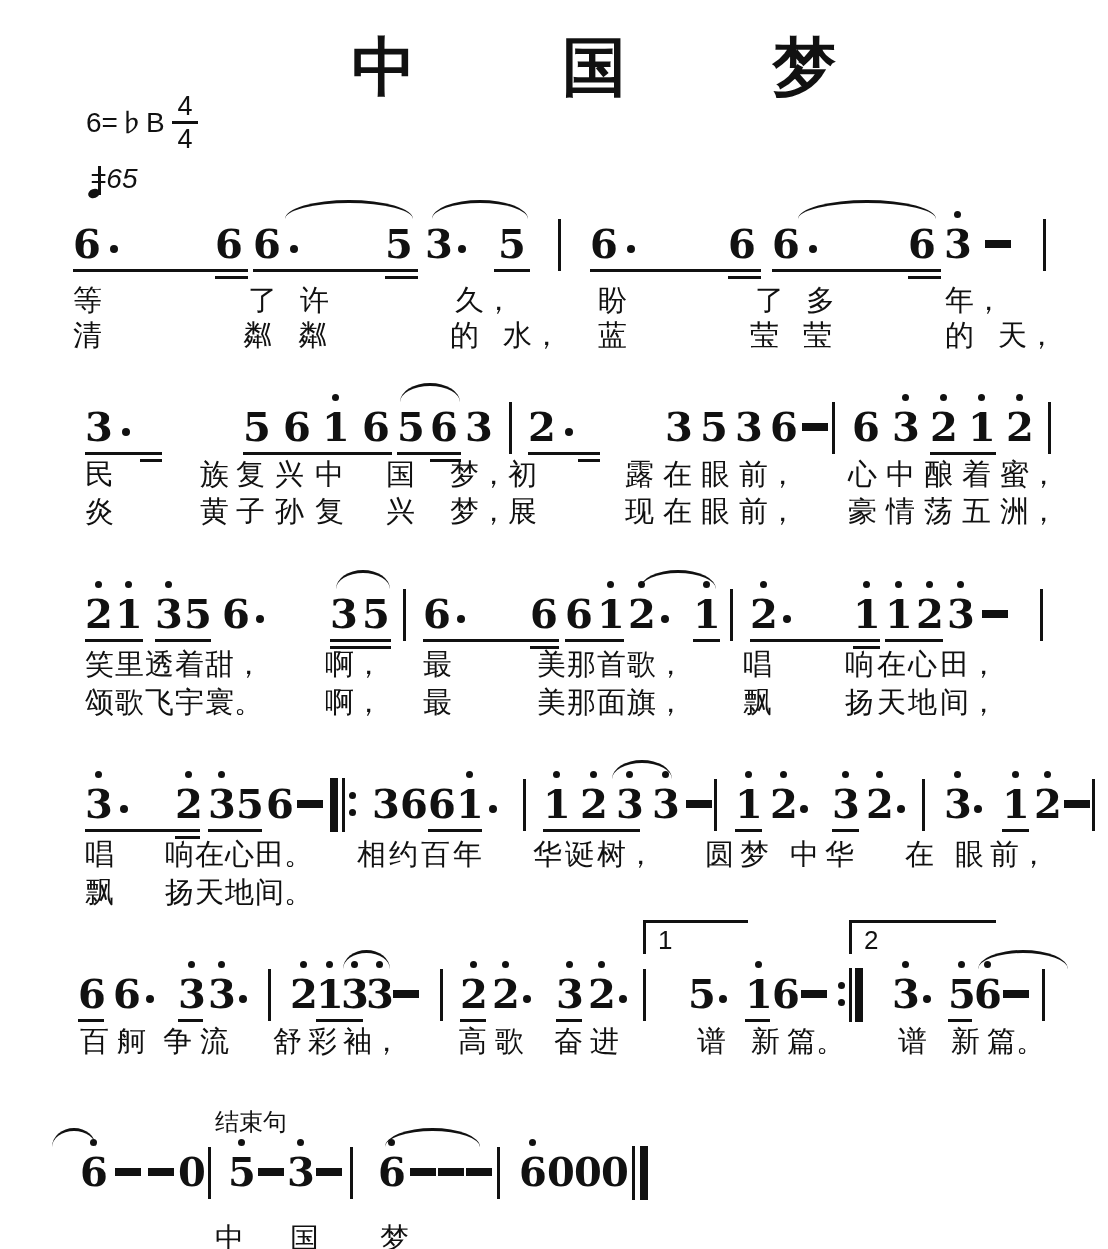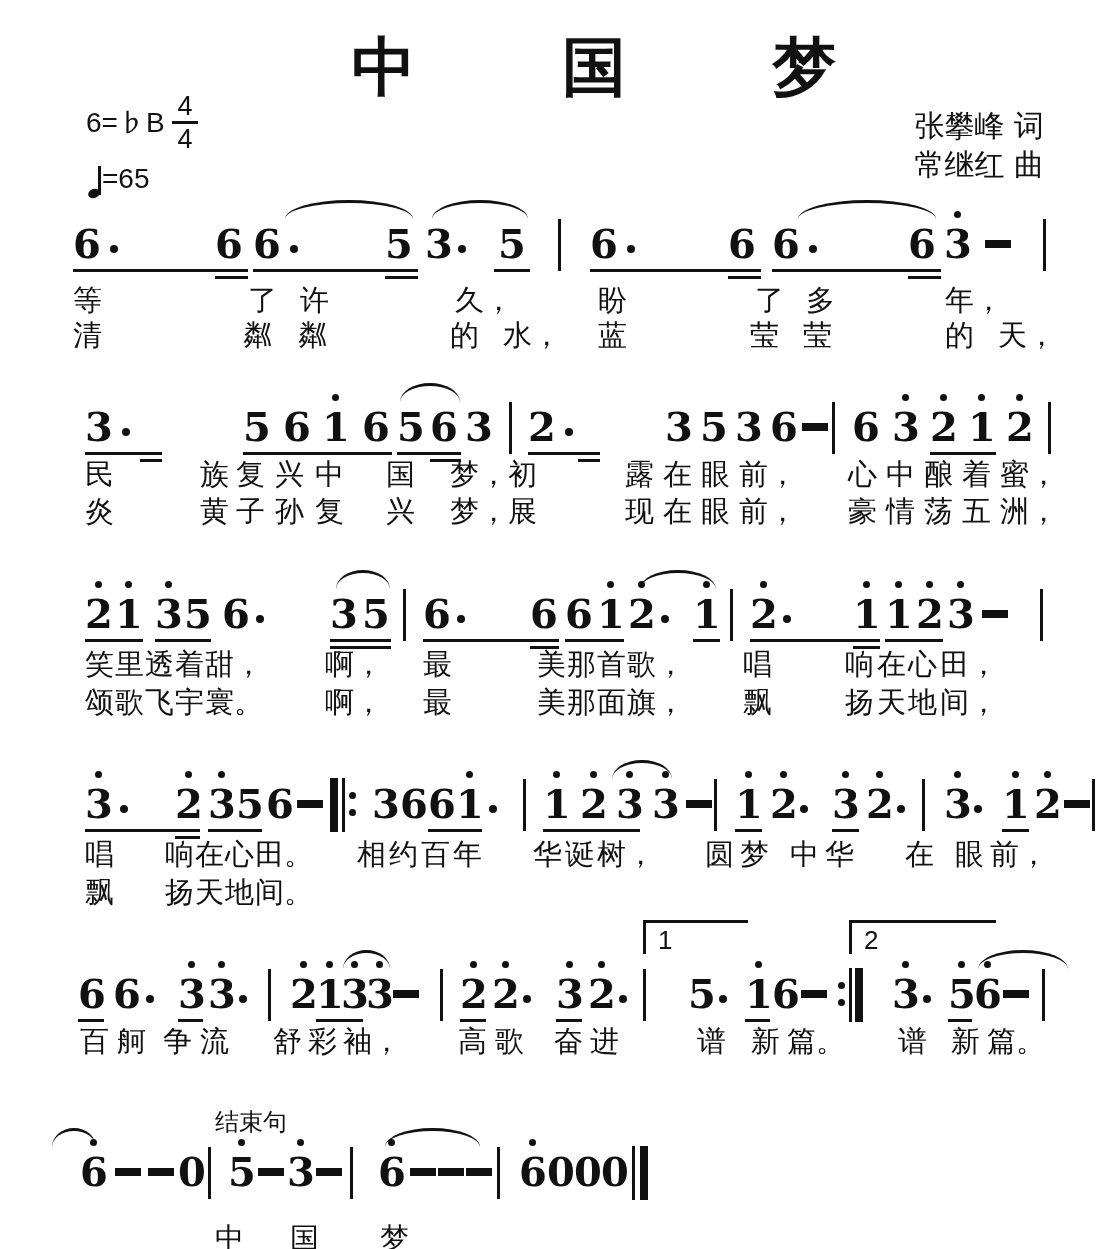--- a/index.html
+++ b/index.html
@@ -8,21 +8,21 @@
   
   .title{position:absolute;top:24px;left:0;width:100%;text-align:center;
          font-size:64px;font-weight:bold;letter-spacing:62px;text-indent:62px;white-space:nowrap;margin-left:40px;}
   .keysig{position:absolute;left:86px;top:104px;font-family:"Liberation Sans",sans-serif;font-size:28px;}
   .timesig{position:absolute;left:170px;top:92px;width:30px;text-align:center;
            font-family:"Liberation Sans",sans-serif;font-size:27px;line-height:28px;}
   .timesig .fracbar{display:block;height:3px;background:#111;margin:1px 2px;}
   .qn{position:absolute;left:88px;top:166px;width:15px;height:32px;}
   .qn .nhead{position:absolute;left:0;bottom:0;width:12px;height:9px;background:#111;border-radius:50%;transform:rotate(-20deg);}
   .qn .nstem{position:absolute;right:2px;top:0;width:3px;height:29px;background:#111;}
-  .tempoval{position:absolute;left:102px;top:163px;font-family:"Liberation Sans",sans-serif;font-size:28px;}
+  .tempoval{position:absolute;left:90px;top:163px;font-family:"Liberation Sans",sans-serif;font-size:28px;font-style:italic;}
   .credits{position:absolute;right:64px;top:106px;text-align:right;font-size:30px;line-height:39px;}
   
   .system{position:absolute;left:0;width:100%;height:0;}
   .tok{position:absolute;top:0;height:44px;font-size:40px;line-height:44px;font-weight:bold;
        font-family:"DejaVu Serif",serif;}
   .hdot{position:absolute;left:50%;top:-11px;width:7px;height:7px;margin-left:-4px;border-radius:50%;background:#111;}
   .dur-dot{position:absolute;top:23px;width:8px;height:8px;border-radius:50%;background:#111;}
   .dash{position:absolute;top:18px;width:26px;height:8px;background:#111;}
   .bar{position:absolute;top:-3px;width:3px;height:52px;background:#111;}
   .ul{position:absolute;height:3px;background:#111;}
@@ -53,24 +53,20 @@
     <span class="fracbar"></span>
     <span>4</span>
   </div>
 
   <div class="qn">
     <div class="nstem"></div>
     <div class="nhead"></div>
   </div>
   <div class="tempoval">=65</div>
 
-  <div class="credits">
-    <div>张攀峰 词</div>
-    <div>常继红 曲</div>
-  </div>
 
   <div>
       <div class="system" style="top: 222px;">
         <div class="tok" style="left: 73px;">6</div>
         <div class="dur-dot" style="left: 110px;"></div>
         <div class="tok" style="left: 215px;">6</div>
         <div class="tok" style="left: 253px;">6</div>
         <div class="dur-dot" style="left: 290px;"></div>
         <div class="tok" style="left: 385px;">5</div>
         <div class="tok" style="left: 425px;">3</div>

